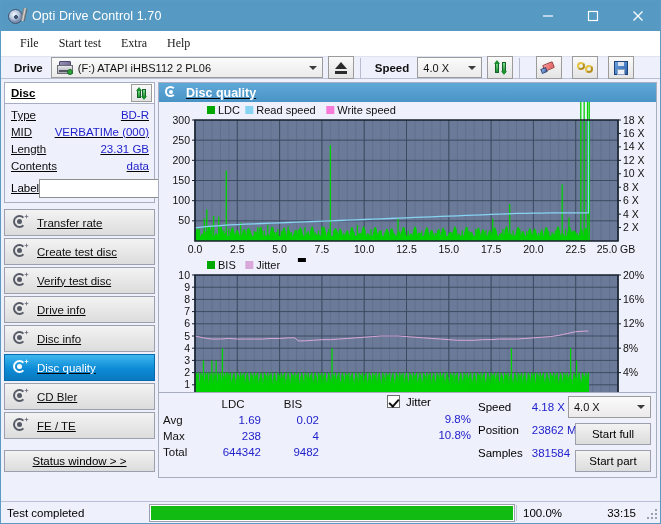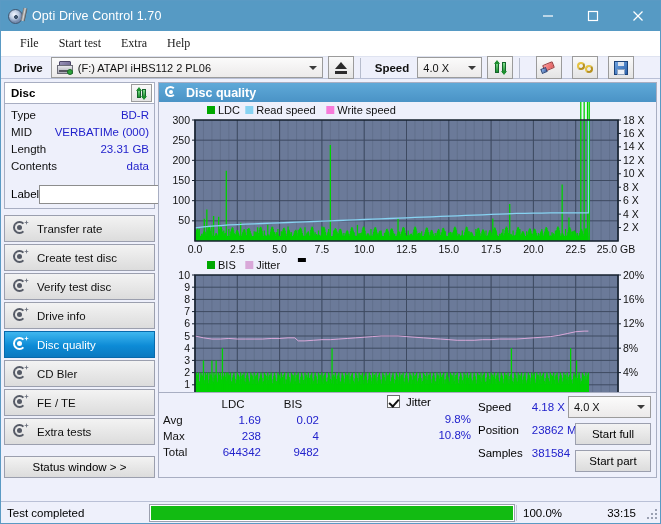--- a/index.html
+++ b/index.html
@@ -241,20 +241,21 @@
     background: #eef2f8; border: 1px solid #8fa4bf;
   }
   .ico-save .shutter {
     position: absolute; left: 4px; top: 1px; width: 6px; height: 4px;
     background: #dde4ee;
   }
   
   .bodyrow {
     display: flex;
     height: 399px;
+    text-decoration: underline;
   }
   
   .left {
     width: 157px;
     background: #eef0fb;
     padding: 3px 3px 0 3px;
     flex: none;
   }
   .disc-panel {
     border: 1px solid #a8aec2;
@@ -278,21 +279,21 @@
   }
   .disc-rows { padding: 3px 5px 4px 6px; }
   .drow {
     display: flex; justify-content: space-between;
     font-size: 11.5px; line-height: 17px;
   }
   .drow .k { color: #111; }
   .drow .v { color: #2222cc; }
   .labelrow {
     display: flex; align-items: center;
-    margin-top: 9px;
+    margin-top: 3px;
   }
   .labelrow .k { font-size: 11.5px; width: 40px; }
   .label-input {
     flex: 1;
     height: 19px;
     background: #ffffff;
     border: 1px solid #8d8d8d;
     margin-right: 4px;
   }
   .label-btn {
@@ -658,20 +659,28 @@
           <span>Verify test disc</span>
         </div>
         <div class="navitem">
           <span class="nico">
               <span class="ring"></span>
               <span class="core"></span>
               <span class="spark"></span>
             </span>
           <span>Drive info</span>
         </div>
+        <div class="navitem">
+          <span class="nico">
+              <span class="ring"></span>
+              <span class="core"></span>
+              <span class="spark"></span>
+            </span>
+          <span>Disc info</span>
+        </div>
         <div class="navitem sel">
           <span class="nico">
               <span class="ring"></span>
               <span class="core"></span>
               <span class="spark"></span>
             </span>
           <span>Disc quality</span>
         </div>
         <div class="navitem">
           <span class="nico">
@@ -681,28 +690,20 @@
             </span>
           <span>CD Bler</span>
         </div>
         <div class="navitem">
           <span class="nico">
               <span class="ring"></span>
               <span class="core"></span>
               <span class="spark"></span>
             </span>
           <span>FE / TE</span>
-        </div>
-        <div class="navitem">
-          <span class="nico">
-              <span class="ring"></span>
-              <span class="core"></span>
-              <span class="spark"></span>
-            </span>
-          <span>Extra tests</span>
         </div>
       </div>
 
       <div class="statusbtn">Status window &gt; &gt;</div>
     </div>
 
     <div class="right">
       <div class="panel">
         <div class="panel-head">
           <span class="pico">

